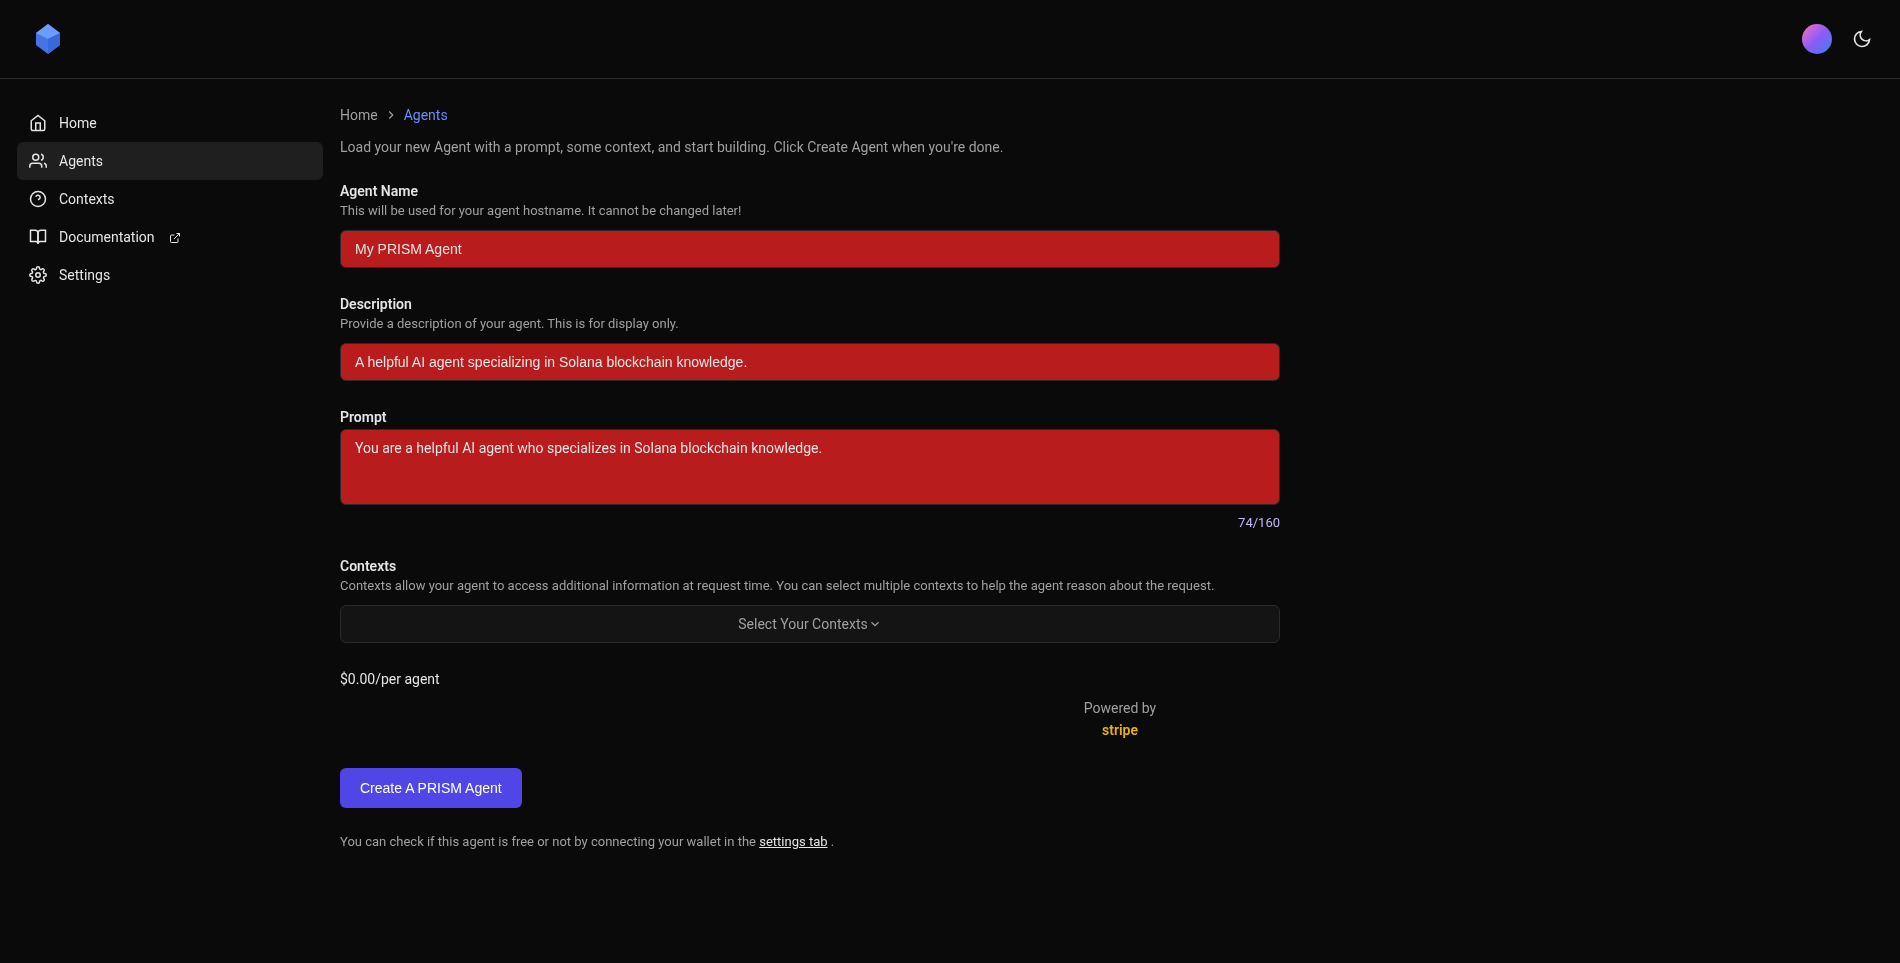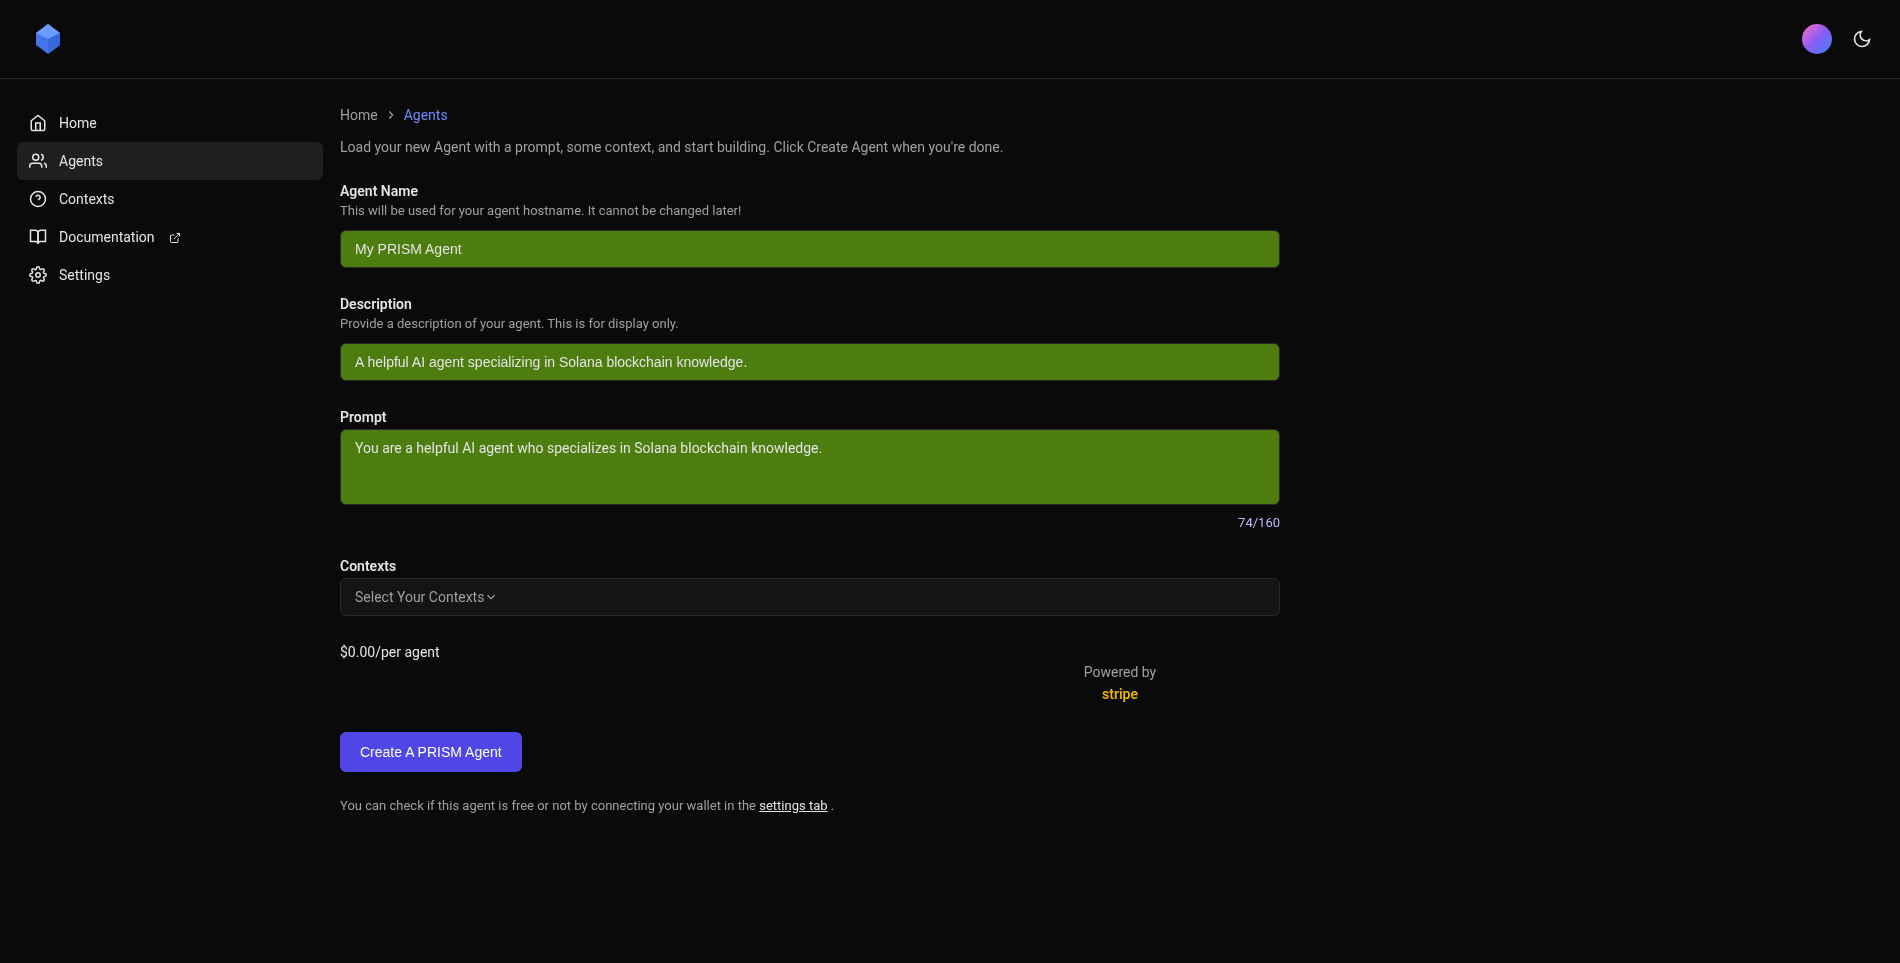--- a/index.html
+++ b/index.html
@@ -141,21 +141,21 @@
 }
 
 .form-help {
   font-size: 13px;
   color: #a0a0a0;
   margin-bottom: 12px;
 }
 
 .input, .textarea, .select {
   width: 100%;
-  background: #4d7c0f;
+  background: #b91c1c;
   border: 1px solid #2a2a2a;
   border-radius: 6px;
   padding: 10px 14px;
   font-size: 14px;
   color: #e5e5e5;
   outline: none;
 }
 
 .textarea {
   min-height: 76px;
@@ -177,27 +177,27 @@
 .select-display {
   width: 100%;
   background: #141414;
   border: 1px solid #2a2a2a;
   border-radius: 6px;
   padding: 10px 14px;
   font-size: 14px;
   color: #a0a0a0;
   display: flex;
   align-items: center;
-  justify-content: flex-start;
+  justify-content: center;
   cursor: pointer;
 }
 
 .price-text {
   font-size: 14px;
-  margin-bottom: 4px;
+  margin-bottom: 13px;
 }
 
 .powered-by {
   font-size: 14px;
   color: #a0a0a0;
   display: flex;
   align-items: center;
   gap: 6px;
   margin-bottom: 30px;
   flex-direction: column;
@@ -337,20 +337,21 @@
     </div>
 
     <div class="form-group">
       <label class="form-label">Prompt</label>
       <textarea class="textarea" style="">You are a helpful AI agent who specializes in Solana blockchain knowledge.</textarea>
       <div class="char-count">74/160</div>
     </div>
 
     <div class="form-group">
       <label class="form-label">Contexts</label>
+      <p class="form-help">Contexts allow your agent to access additional information at request time. You can select multiple contexts to help the agent reason about the request.</p>
       <div class="select-wrapper">
         <div class="select-display">
           <span>Select Your Contexts</span>
           <span class="chevron-icon">
             <svg viewBox="0 0 24 24" fill="none" stroke="currentColor" stroke-width="2">
                 <polyline points="6 9 12 15 18 9"></polyline>
               </svg>
           </span>
         </div>
       </div>

